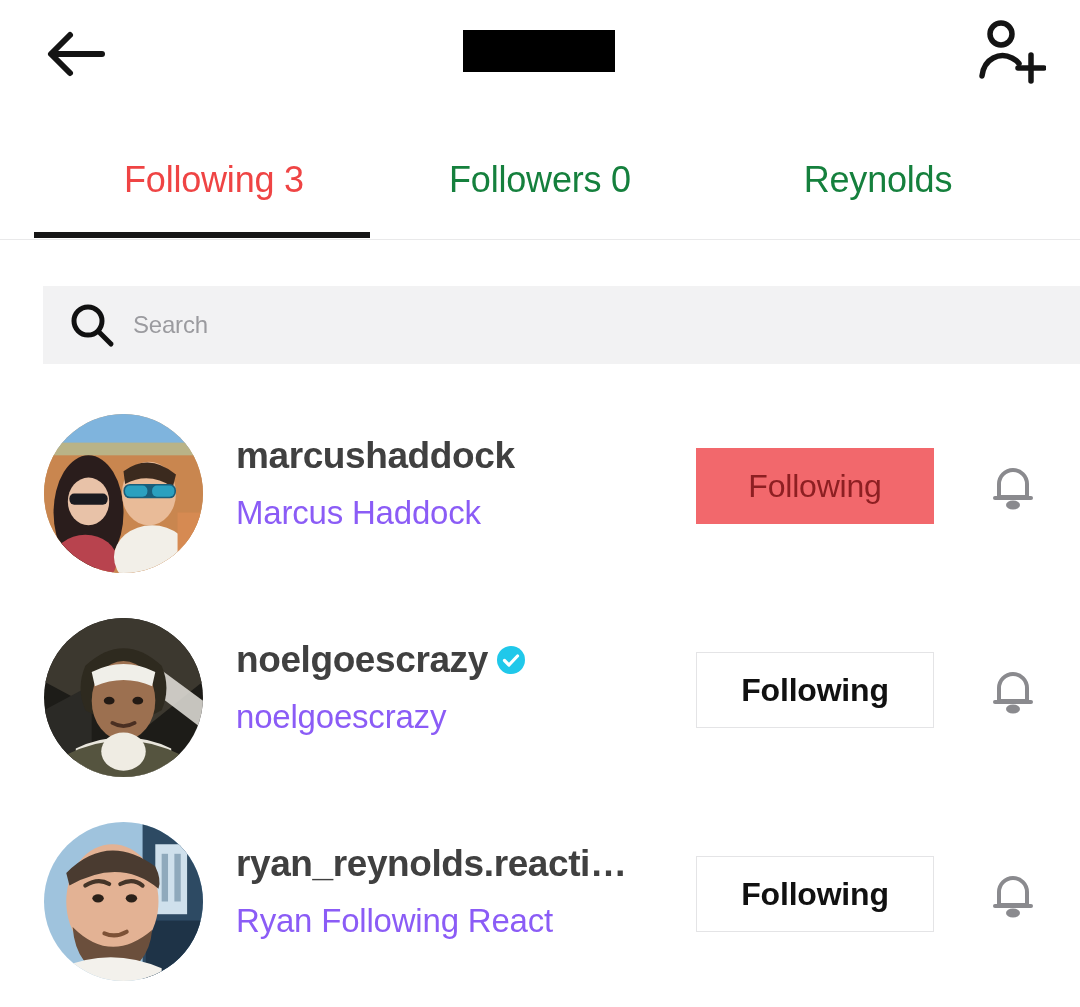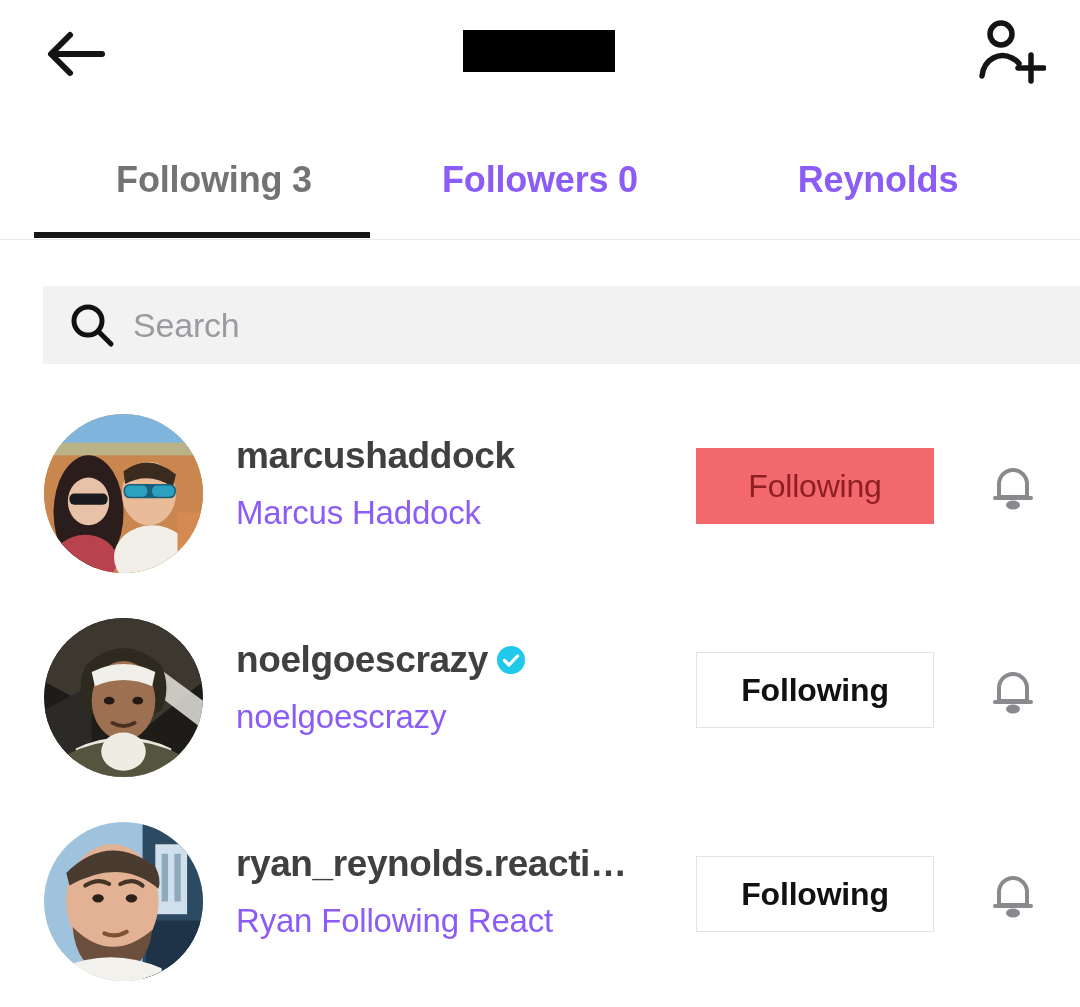--- a/index.html
+++ b/index.html
@@ -70,27 +70,27 @@
     justify-content: center;
     font-size: 36px;
     letter-spacing: -0.2px;
     white-space: nowrap;
   }
   .tab-0 { left: 0px;   width: 404px; }
   .tab-1 { left: 404px; width: 272px; }
   .tab-2 { left: 676px; width: 404px; }
 
   .tab.active {
-    color: #737373;
-    font-weight: 700;
+    color: #ef4444;
+    font-weight: 400;
     padding-left: 24px;
   }
   .tab.inactive {
-    color: #8b5cf6;
-    font-weight: 700;
+    color: #15803d;
+    font-weight: 400;
   }
 
   .tab-underline {
     position: absolute;
     left: 34px;
     top: 104px;
     width: 336px;
     height: 6px;
     background: #161616;
   }
@@ -115,21 +115,21 @@
   .search-icon {
     margin-left: 26px;
     width: 46px; height: 46px;
     flex: none;
     display: flex;
     align-items: center;
     justify-content: center;
   }
   .search-placeholder {
     margin-left: 18px;
-    font-size: 34px;
+    font-size: 24px;
     color: #9b9b9f;
     letter-spacing: -0.2px;
   }
 
   
   .user-list {
     position: absolute;
     left: 0; top: 392px;
     width: 1080px;
   }

